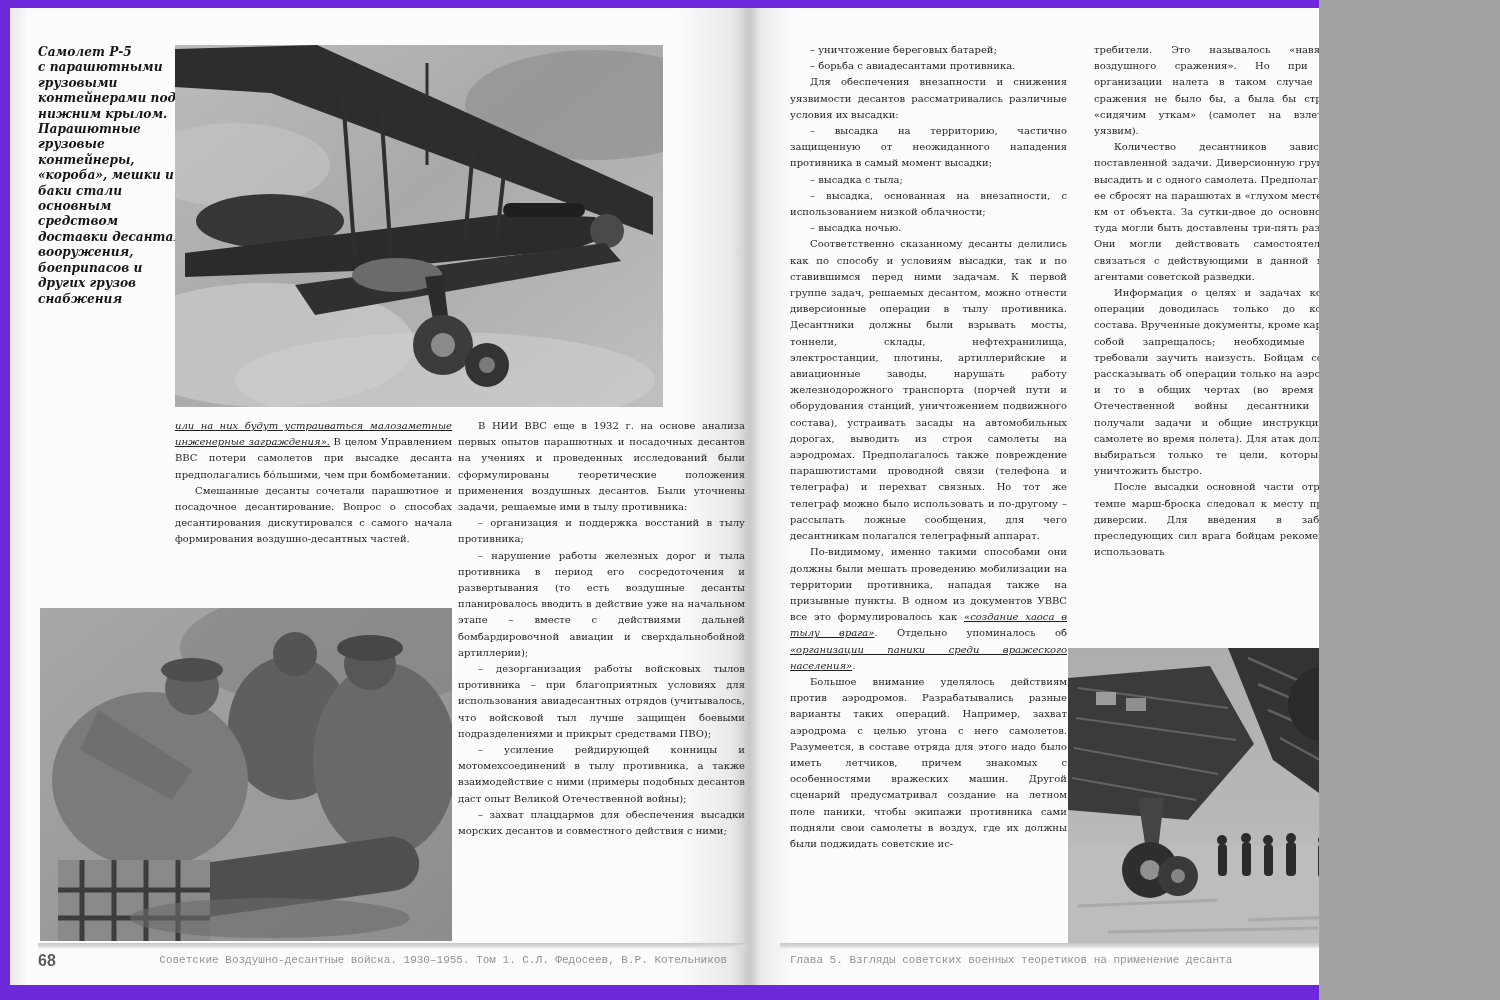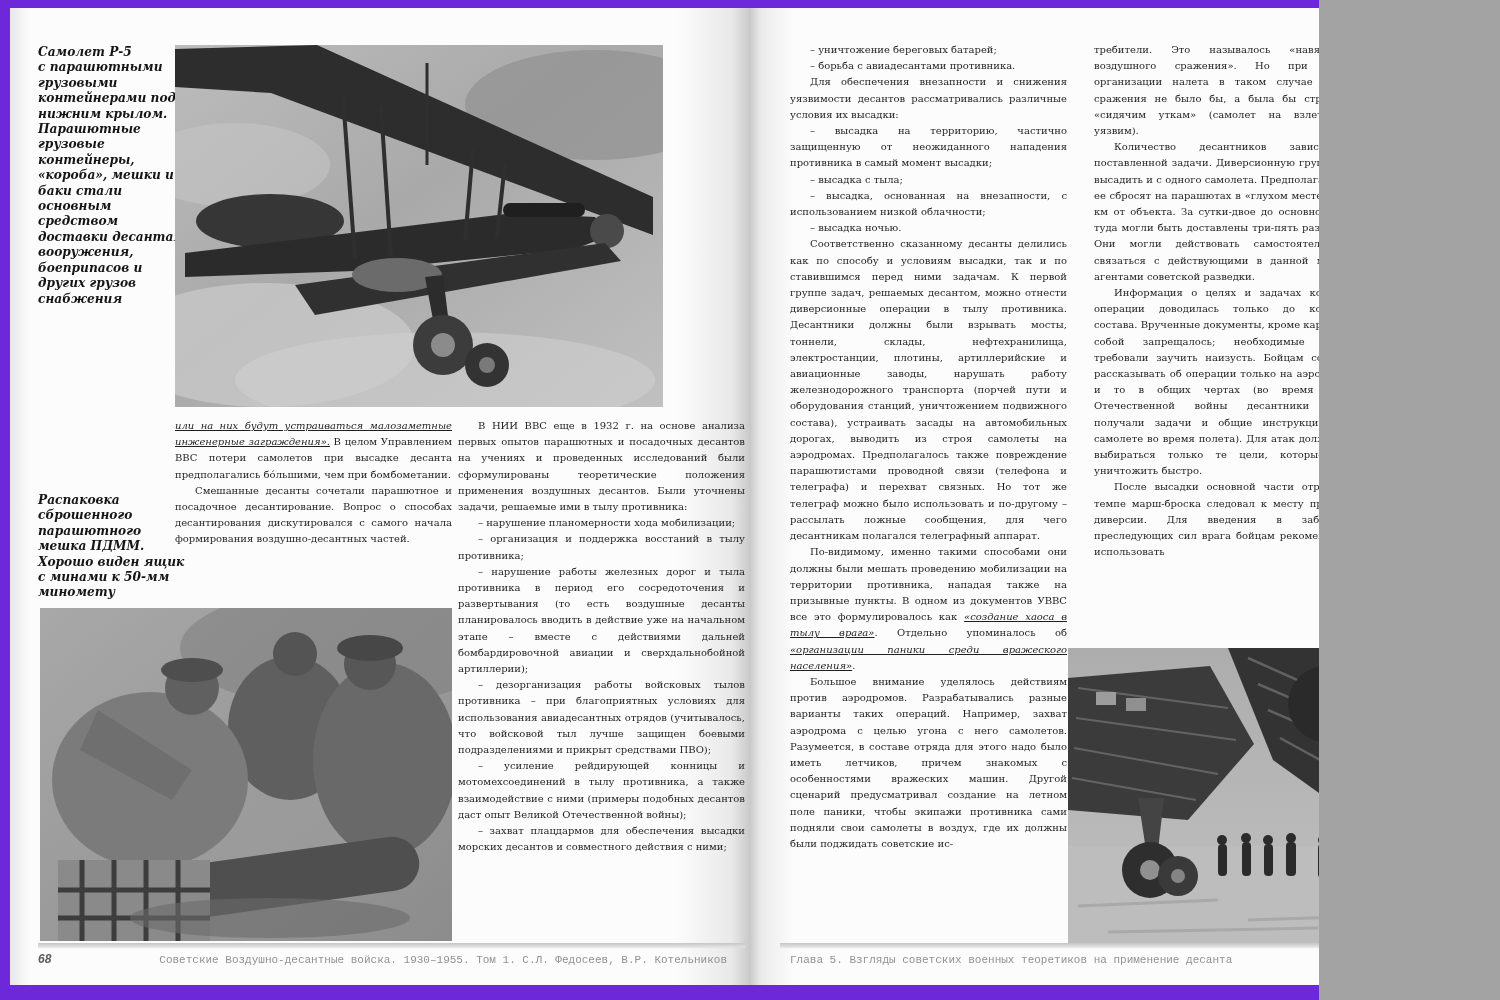--- a/index.html
+++ b/index.html
@@ -15,21 +15,21 @@
   .it{font-style:italic;text-decoration:underline;}
 
   .caption{position:absolute;font-style:italic;font-weight:bold;font-size:12.2px;line-height:15.4px;
            color:#151515;white-space:pre-line;text-align:left;}
 
   .photo{position:absolute;margin:0;padding:0;line-height:0;}
   .photo svg{display:block;}
 
   .foot-rule{position:absolute;height:6px;background:linear-gradient(to bottom,#c6c6c6 0,#dedede 60%,rgba(255,255,255,0) 100%);}
   .pnum{position:absolute;top:944px;font-family:"Liberation Sans","DejaVu Sans",sans-serif;
-        font-size:12px;font-weight:bold;color:#5c5c5c;font-style:italic;}
+        font-size:16px;font-weight:bold;color:#5c5c5c;}
   .ftext{position:absolute;top:946px;font-family:Liberation Mono, monospace;
          font-size:11px;color:#919191;}
 </style>
 </head>
 <body>
 
 <div class="spread">
 
   <section class="page left">
 
@@ -73,30 +73,27 @@
       </svg>
     </figure>
 
     <div class="col" style="left:165px;top:410px;width:277px;height:176px;">
         <p class="noindent"><span class="it">или на них будут устраиваться малозаметные инженерные заграждения».</span><span> В целом Управлением ВВС потери самолетов при высадке десанта предполагались бо́льшими, чем при бомбометании.</span></p>
         <p><span>Смешанные десанты сочетали парашютное и посадочное десантирование. Вопрос о способах десантирования дискутировался с самого начала формирования воздушно-десантных частей.</span></p>
       </div>
 
     <div class="col" style="left:448px;top:410px;width:287px;height:540px;">
         <p><span>В НИИ ВВС еще в 1932 г. на основе анализа первых опытов парашютных и посадочных десантов на учениях и проведенных исследований были сформулированы теоретические положения применения воздушных десантов. Были уточнены задачи, решаемые ими в тылу противника:</span></p>
-        <p><span>– нарушение планомерности хода мобилизации;</span></p>
         <p><span>– организация и поддержка восстаний в тылу противника;</span></p>
         <p><span>– нарушение работы железных дорог и тыла противника в период его сосредоточения и развертывания (то есть воздушные десанты планировалось вводить в действие уже на начальном этапе – вместе с действиями дальней бомбардировочной авиации и сверхдальнобойной артиллерии);</span></p>
         <p><span>– дезорганизация работы войсковых тылов противника – при благоприятных условиях для использования авиадесантных отрядов (учитывалось, что войсковой тыл лучше защищен боевыми подразделениями и прикрыт средствами ПВО);</span></p>
         <p><span>– усиление рейдирующей конницы и мотомехсоединений в тылу противника, а также взаимодействие с ними (примеры подобных десантов даст опыт Великой Отечественной войны);</span></p>
         <p><span>– захват плацдармов для обеспечения высадки морских десантов и совместного действия с ними;</span></p>
       </div>
 
-    <div class="caption" style="left:28px;top:485px;width:148px;">Распаковка сброшенного парашютного мешка ПДММ.
-Хорошо виден ящик с минами к 50-мм миномету</div>
 
     <figure class="photo" style="left:30px;top:600px;">
       <svg width="412" height="333" viewBox="0 0 412 333">
         <defs>
           <linearGradient id="gnd2" x1="0" y1="0" x2="1" y2="1">
             <stop offset="0" stop-color="#a8a8a8"></stop>
               <stop offset="1" stop-color="#8c8c8c"></stop>
           </linearGradient>
         </defs>
         <rect width="412" height="333" fill="url(#gnd2)"></rect>

